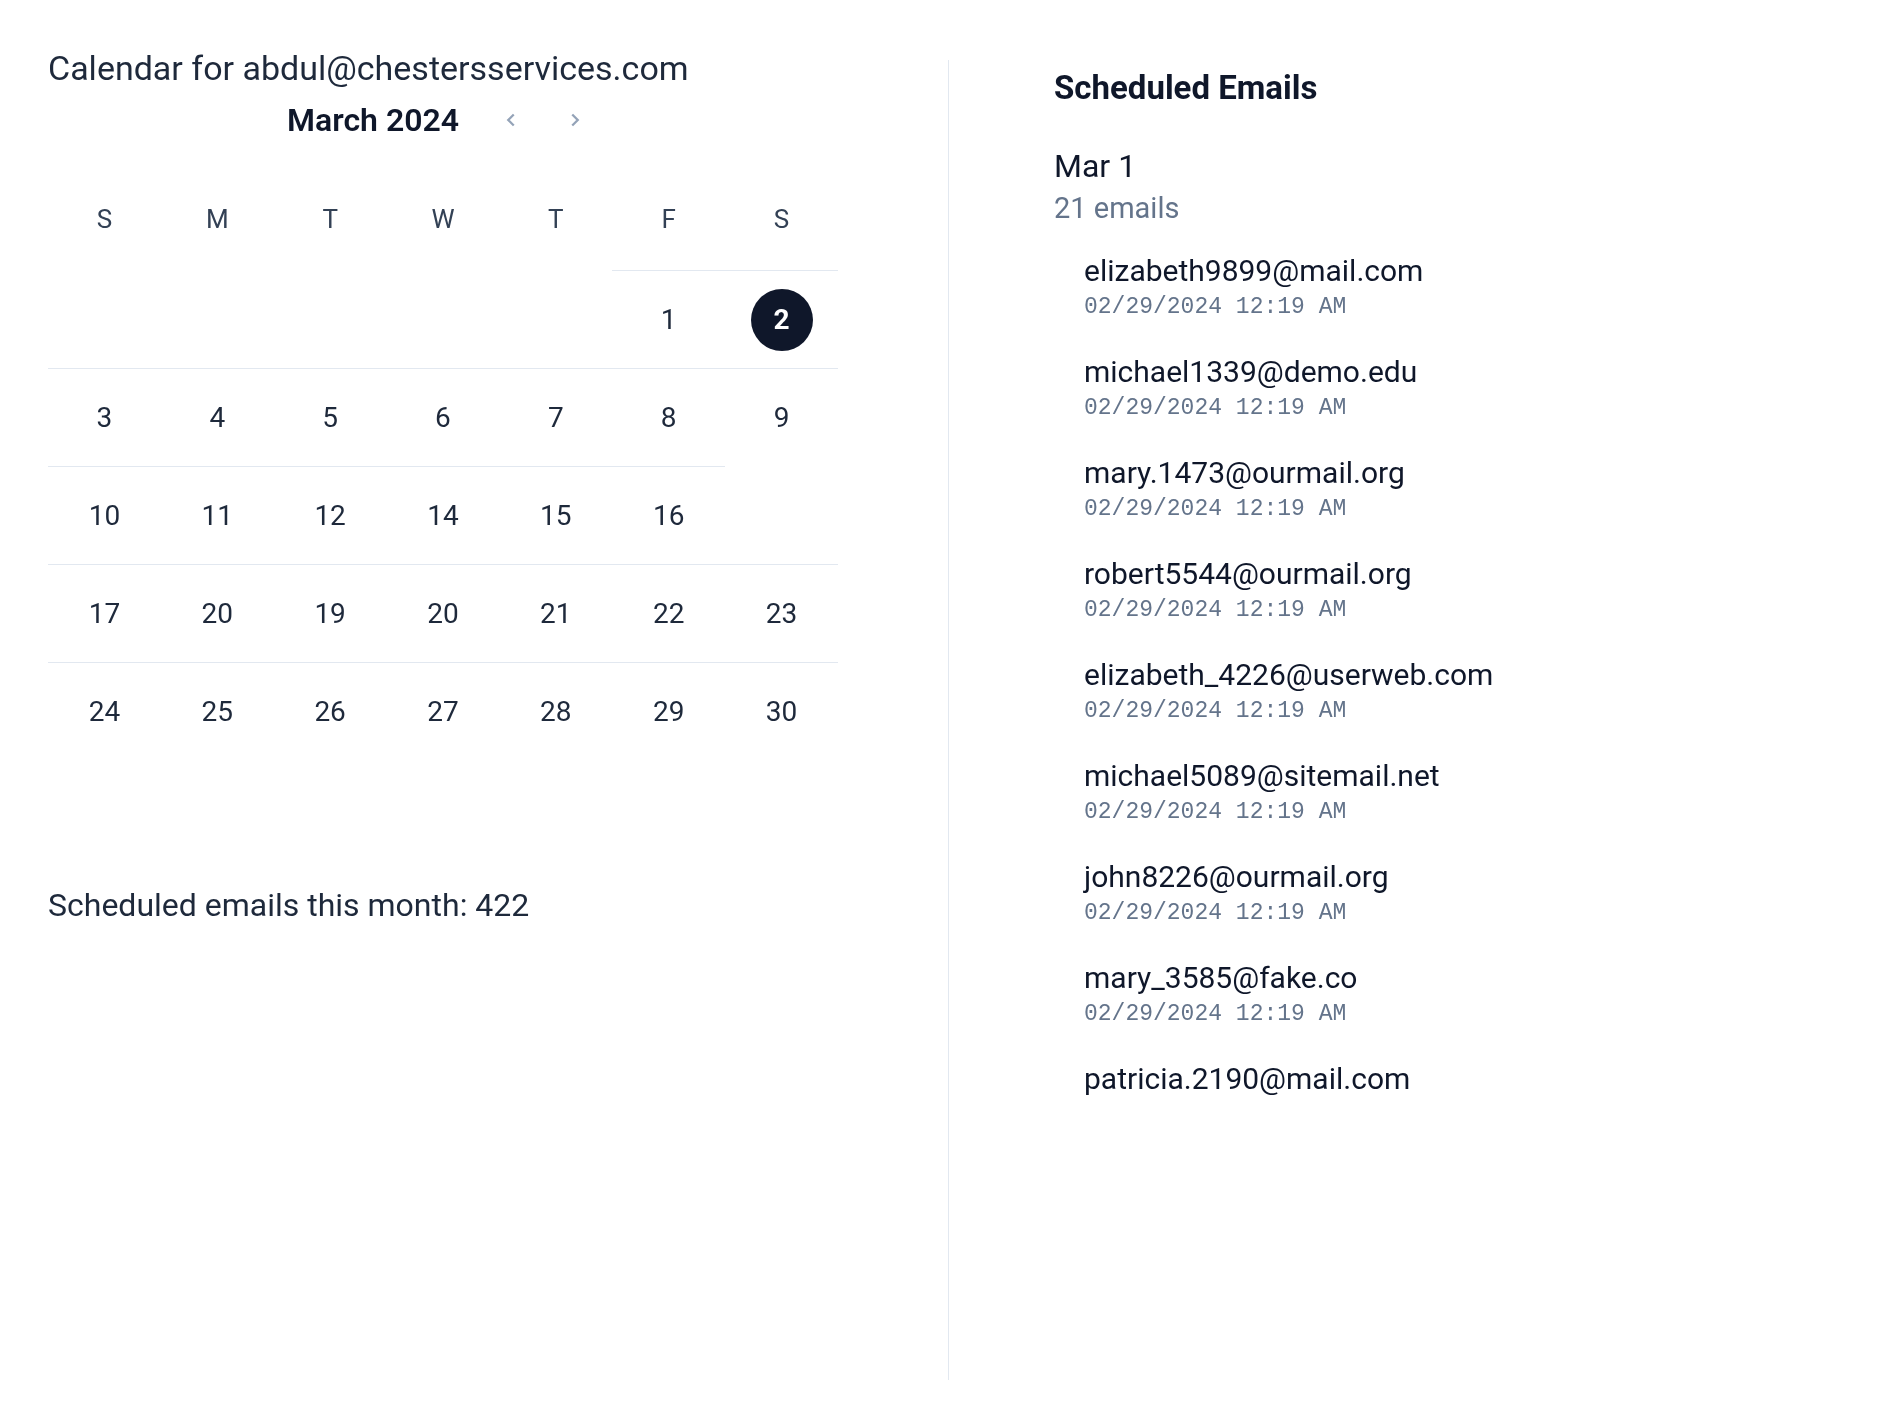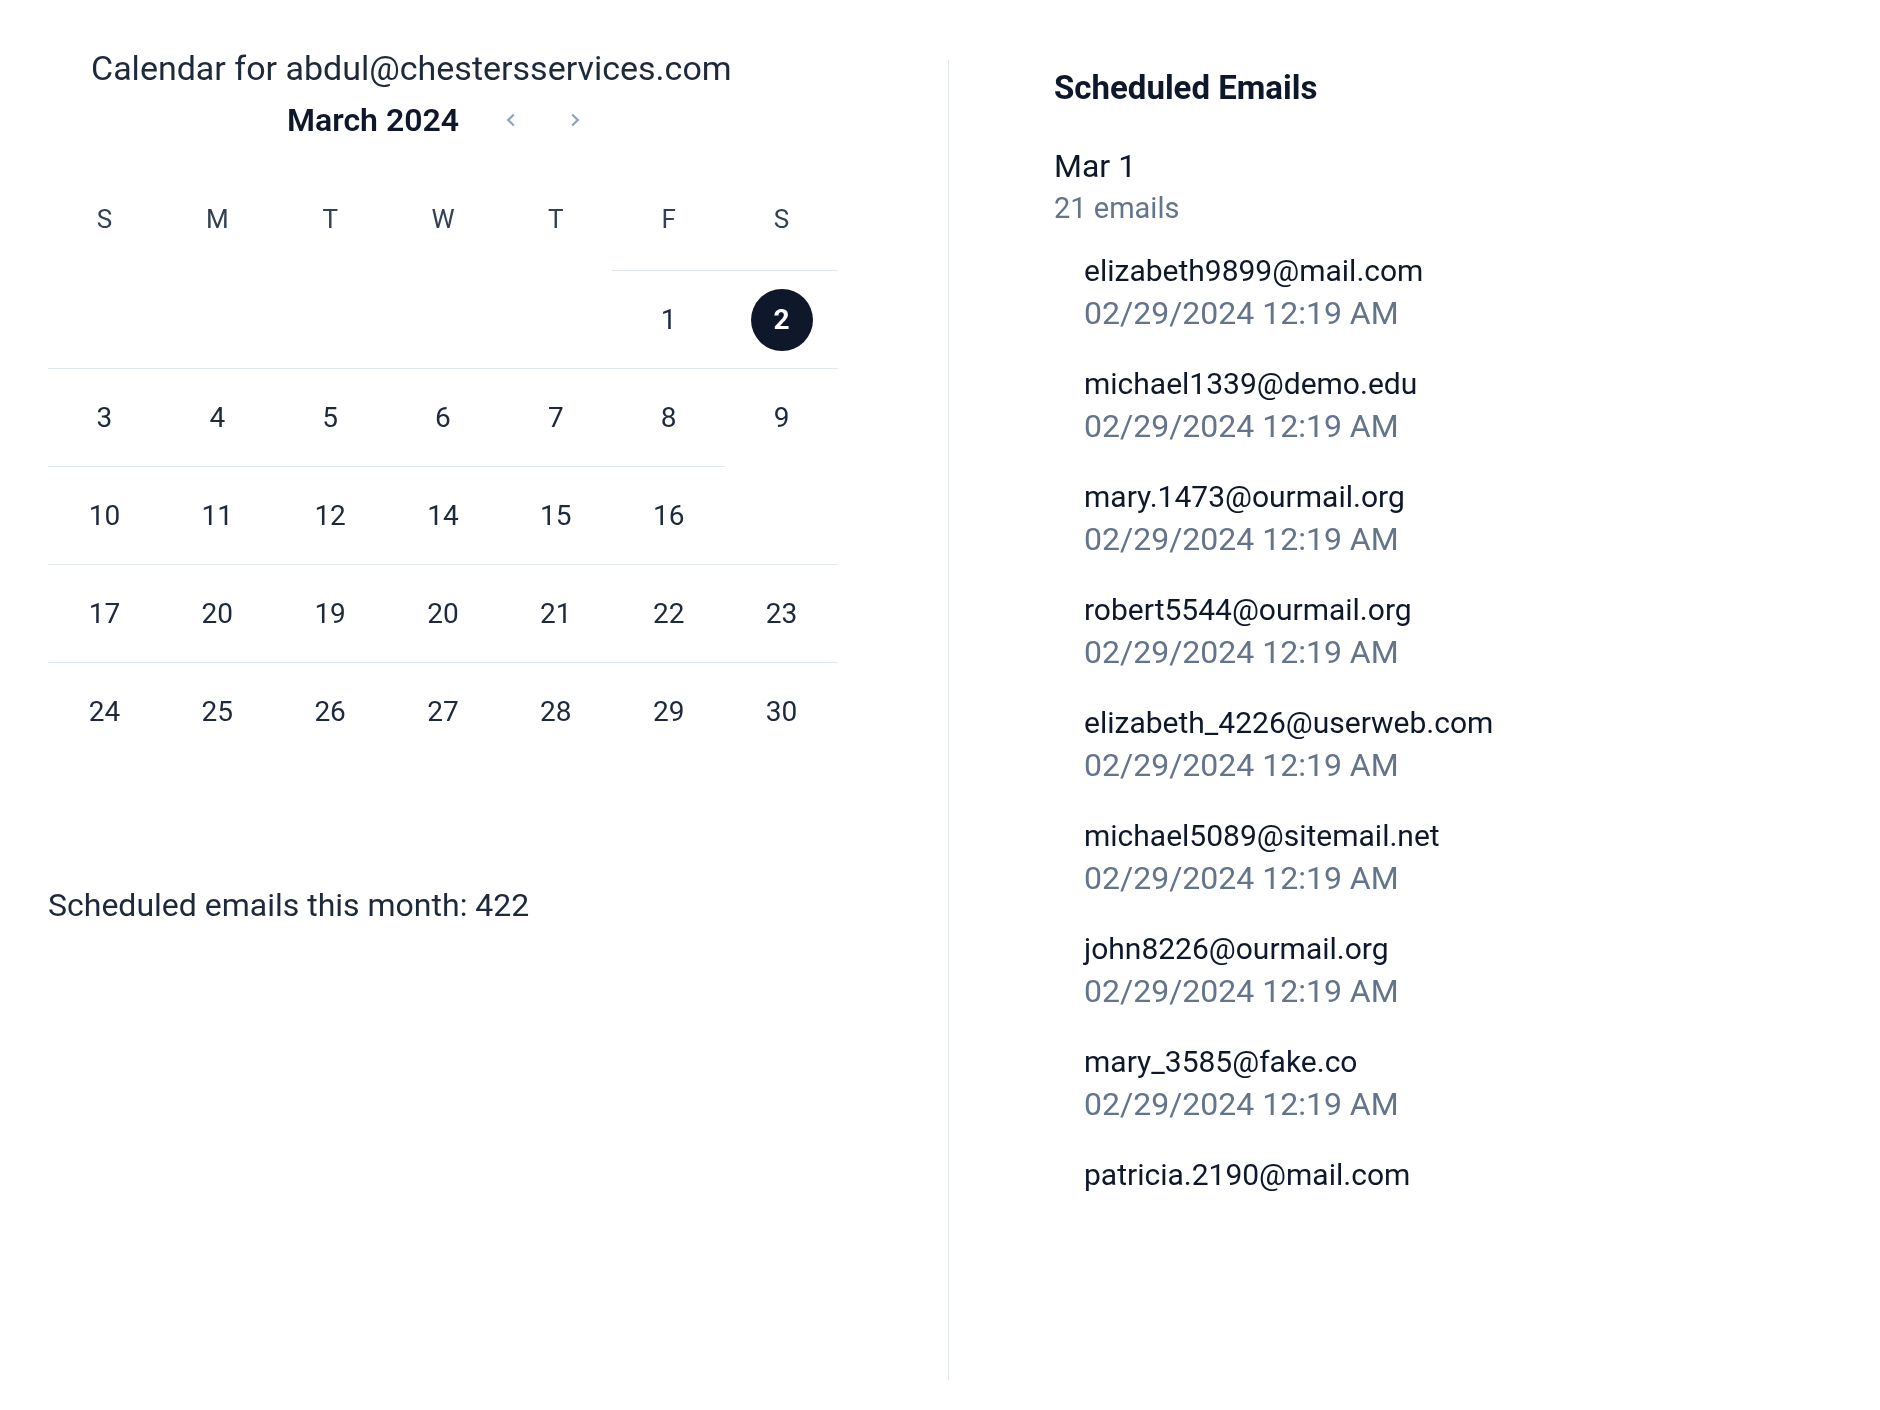--- a/index.html
+++ b/index.html
@@ -17,21 +17,20 @@
   }
   .left-panel {
     width: 900px;
     padding-right: 48px;
   }
   .page-title {
     font-size: 34px;
     font-weight: 400;
     color: #1e293b;
     margin-bottom: 8px;
-    margin-left: 43px;
   }
   .cal-header {
     display: flex;
     align-items: center;
     justify-content: center;
     width: 790px;
     margin-bottom: 48px;
     gap: 28px;
   }
   .cal-month {
@@ -133,22 +132,23 @@
   }
   .email-item {
     margin-bottom: 34px;
   }
   .email-addr {
     font-size: 30px;
     color: #0f172a;
     margin-bottom: 6px;
   }
   .email-ts {
-    font-size: 32px;
+    font-size: 23px;
     color: #64748b;
+    font-family: Liberation Mono, monospace;
   }
 </style>
 </head>
 <body>
 
 <div class="container">
   <div class="left-panel">
     <div class="page-title">Calendar for abdul@chestersservices.com</div>
     <div class="cal-header">
       <div class="cal-month">March 2024</div>

